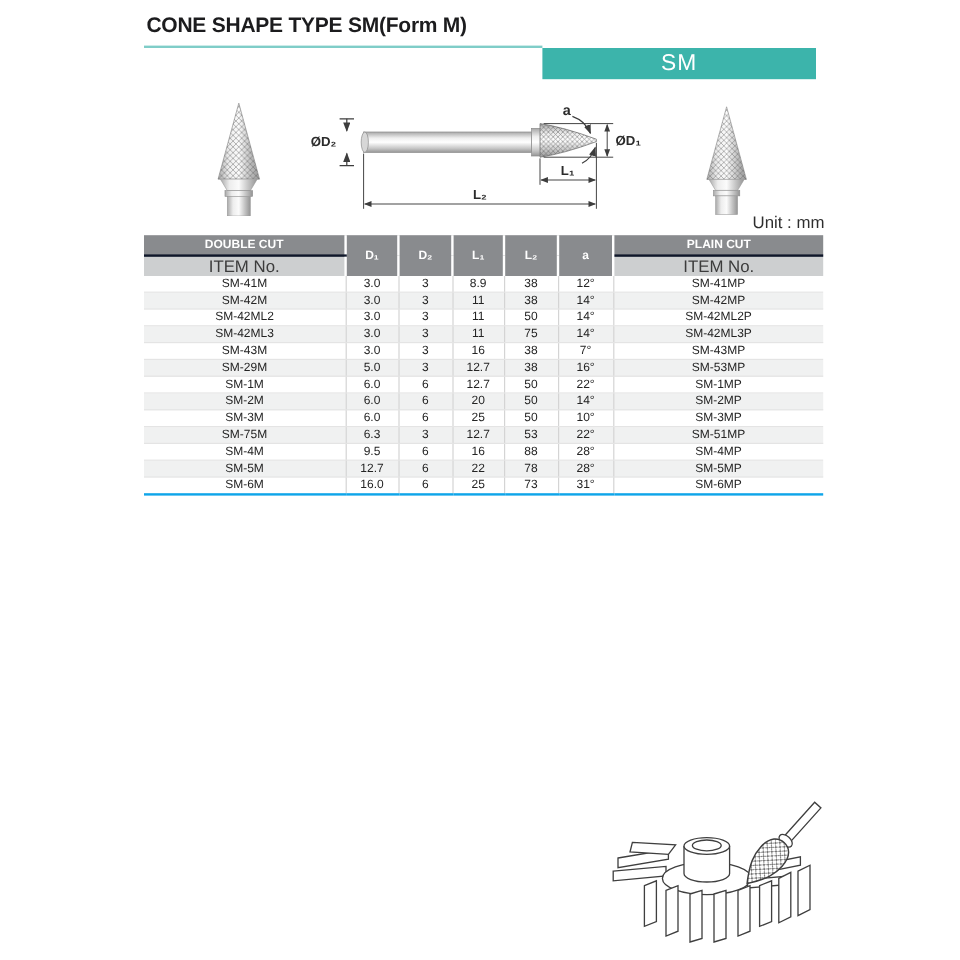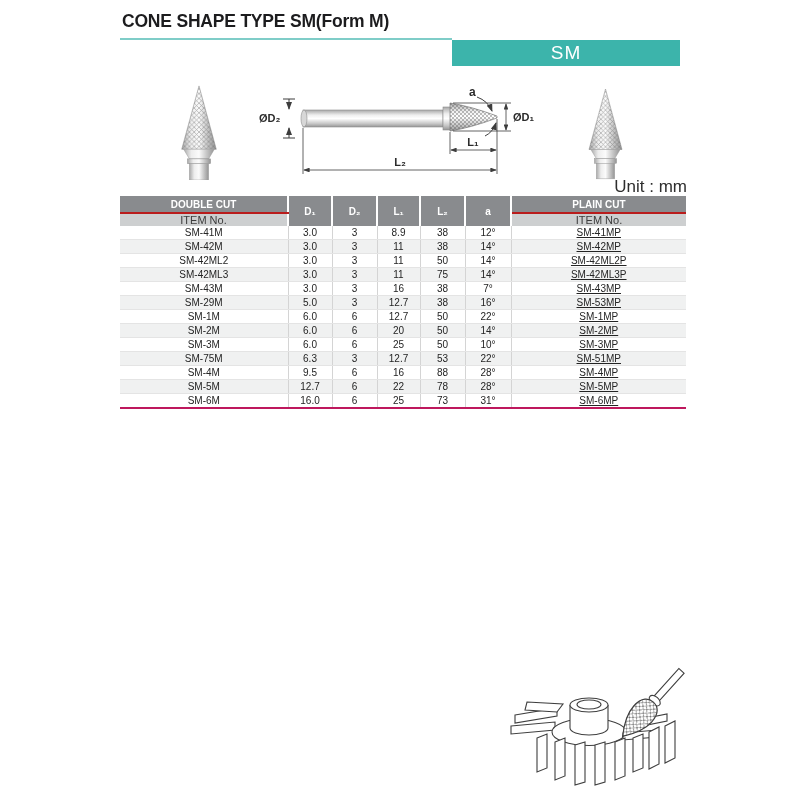--- a/index.html
+++ b/index.html
@@ -7,44 +7,44 @@
         font-family:"Liberation Sans",sans-serif;color:#1a1a1a;}
 
   
   .title{position:absolute;left:122px;top:11px;font-size:17.5px;font-weight:bold;
          letter-spacing:-0.2px;color:#1c1c1e;}
   .title-rule{position:absolute;left:120px;top:38px;width:332px;height:2px;background:#7fcdc8;}
   .sm-tab{position:absolute;left:452px;top:40px;width:228px;height:26px;background:#3cb4ab;
           display:flex;align-items:center;justify-content:center;}
   .sm-tab span{color:#fff;font-size:19px;letter-spacing:1px;}
 
-  .unit-note{position:absolute;top:177px;right:113px;font-size:17px;color:#2e2e2e;}
+  .unit-note{position:absolute;top:177px;right:113px;font-size:14px;color:#2e2e2e;}
 
   
   .burr-left{position:absolute;left:170px;top:84px;}
   .burr-right{position:absolute;left:578px;top:84px;}
   .dim-drawing{position:absolute;left:245px;top:70px;}
   .apply-art{position:absolute;left:497px;top:660px;}
 
   
   .spec-table{position:absolute;left:120px;top:196px;width:566px;border-collapse:collapse;
               table-layout:fixed;font-size:10px;}
   .spec-table th,.spec-table td{padding:0;text-align:center;vertical-align:middle;}
   .spec-table thead th{background:#898b8e;color:#fff;font-weight:bold;
                        border-right:2px solid #fff;font-size:10px;}
   .spec-table thead th:last-child{border-right:none;}
   .spec-table thead tr.h1 th{height:16px;}
-  .spec-table thead tr.h1 th.grp{border-bottom:2px solid #b91c1c;margin-top:12px;}
+  .spec-table thead tr.h1 th.grp{border-bottom:2px solid #0f172a;margin-top:12px;}
   .spec-table thead tr.h2 th{height:12px;background:#cdcfd0;color:#3c3c3c;
-                             font-size:11px;font-weight:normal;margin-top:20px;}
+                             font-size:14px;font-weight:normal;margin-top:20px;}
   .spec-table tbody td{height:13px;color:#242424;border-bottom:1px solid #e4e4e4;
                        border-right:1px solid #d4d4d4;background:#fff;}
-  .spec-table tbody td:last-child{border-right:none;text-decoration:underline;}
+  .spec-table tbody td:last-child{border-right:none;}
   .spec-table tbody tr:nth-child(even) td{background:#f0f1f1;}
-  .spec-table tbody tr:last-child td{border-bottom:2px solid #be185d;}
+  .spec-table tbody tr:last-child td{border-bottom:2px solid #0ea5e9;}
 
   .c-item{width:168px;} .c-d1{width:44px;} .c-d2{width:45px;}
   .c-l1{width:43px;} .c-l2{width:45px;} .c-a{width:46px;} .c-item2{width:175px;}
 
   svg text{font-family:"Liberation Sans",sans-serif;}
 </style>
 </head>
 <body>
 
 <div class="page">

